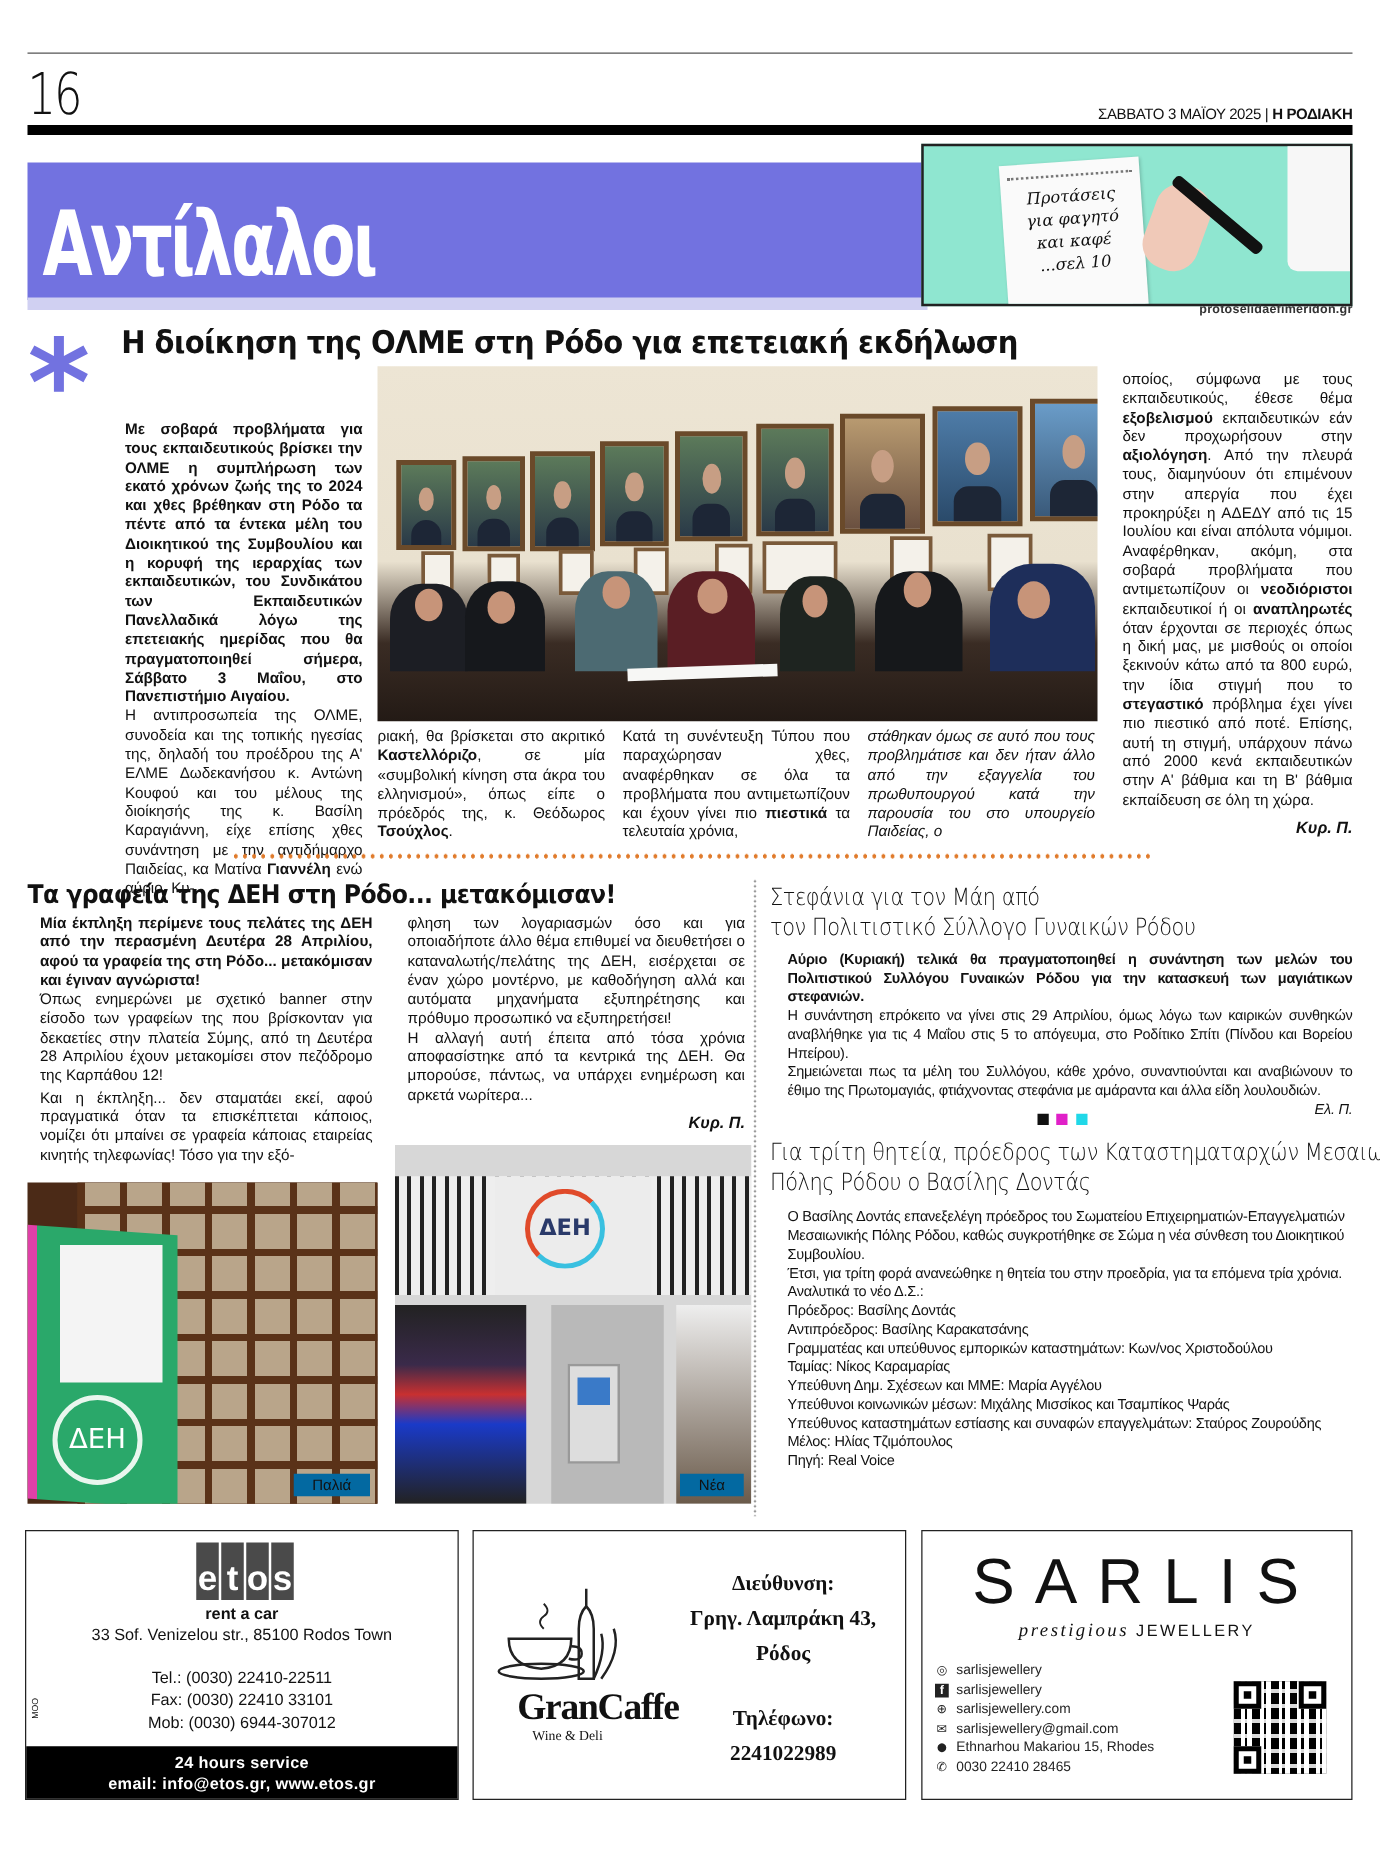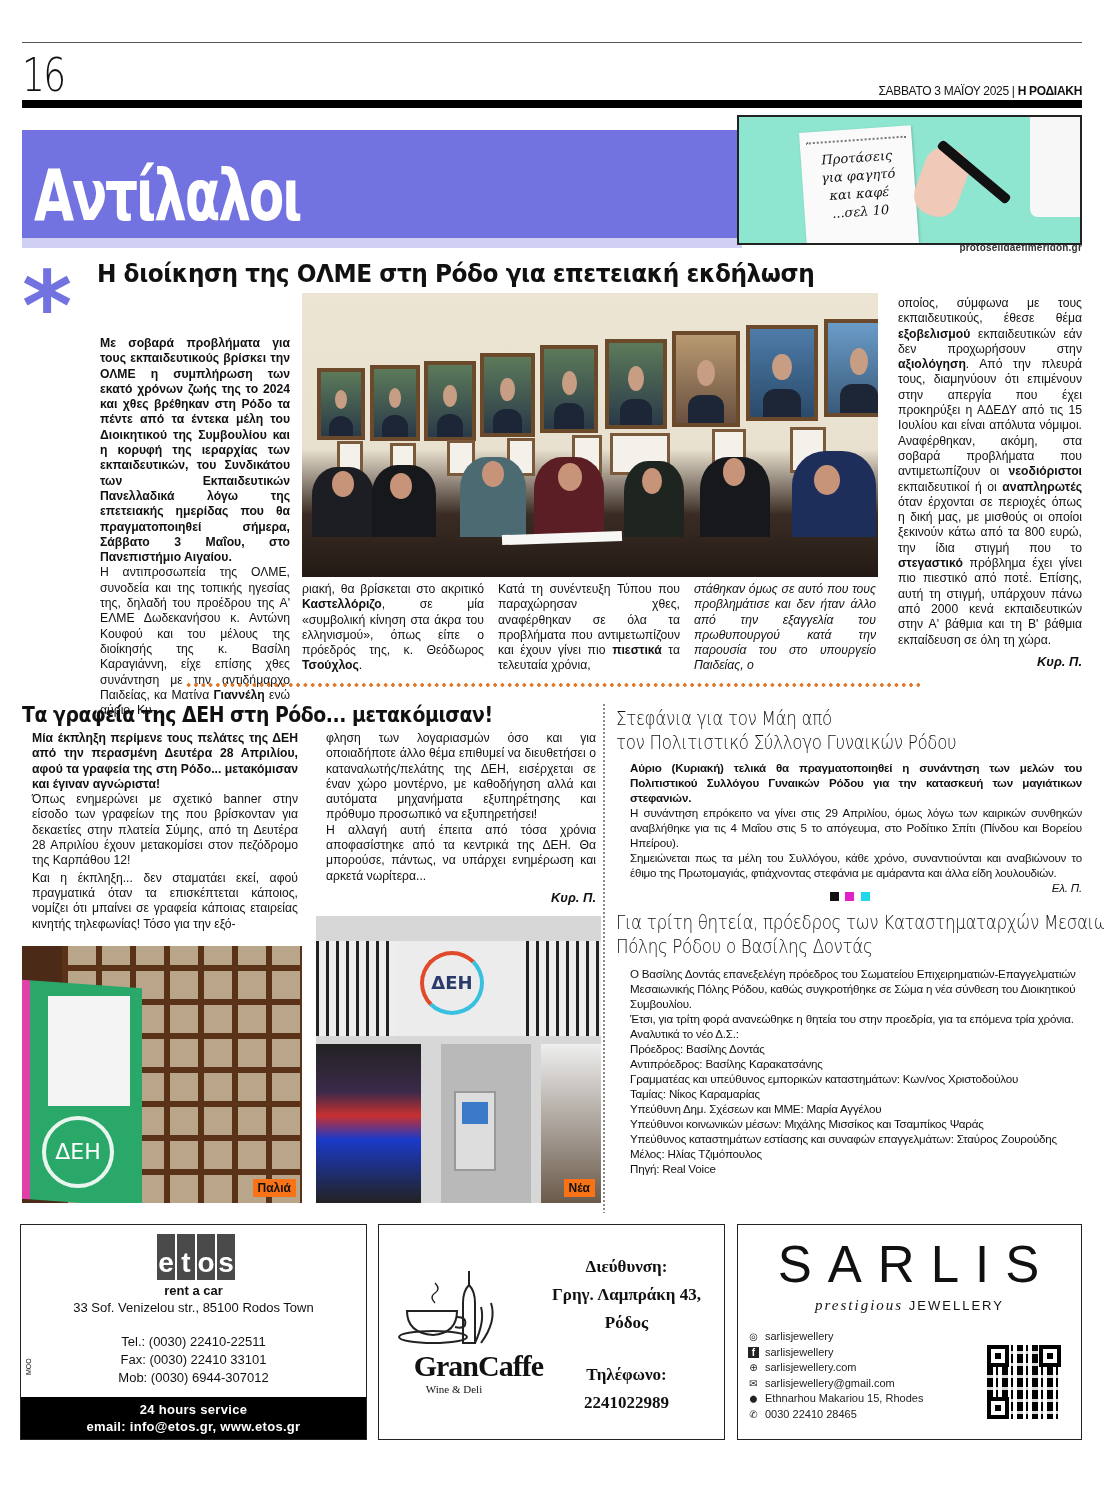--- a/index.html
+++ b/index.html
@@ -42,21 +42,21 @@
   .dots { left: 185px; top: 683px; width: 735px; height: 4px; background-image: radial-gradient(circle, #e07a2a 1.6px, transparent 1.8px); background-size: 7.3px 4px; }
   .vdots { left: 603px; top: 703px; width: 2px; height: 510px; background-image: radial-gradient(circle, #888 0.8px, transparent 1px); background-size: 2px 4px; }
 
   .h2 { left: 22px; top: 703px; font-size: 20.5px; font-weight: 700; font-family: "DejaVu Sans", sans-serif; letter-spacing: -0.5px; transform: scaleX(0.92); transform-origin: left; white-space: nowrap; }
   .h3 { font-size: 19px; font-family: "DejaVu Sans", sans-serif; font-weight: 300; line-height: 24px; letter-spacing: -0.4px; transform: scaleX(0.88); transform-origin: left; white-space: nowrap; }
   .sm { font-size: 11.6px; line-height: 15px; letter-spacing: -0.2px; }
   .sq { display: inline-block; width: 9px; height: 9px; margin: 0 1px; }
 
   .photo-old { left: 22px; top: 946px; width: 280px; height: 257px; background: #4b2a17; overflow: hidden; }
   .photo-new { left: 316px; top: 916px; width: 285px; height: 287px; background: #d7d7d7; overflow: hidden; }
-  .caption-tag { position: absolute; right: 6px; bottom: 6px; background: #f97316; font-size: 12px; font-weight: 700; padding: 2px 5px; }
+  .caption-tag { position: absolute; right: 6px; bottom: 6px; background: #0369a1; font-size: 12px; font-weight: 400; padding: 2px 15px; }
 
   .ad { top: 1224px; height: 216px; border: 1.5px solid #222; background: #fff; }
   .ad-etos { left: 20px; width: 347px; }
   .ad-gran { left: 378px; width: 347px; }
   .ad-sarlis { left: 737px; width: 345px; }
   .etos-logo { position: absolute; left: 136px; top: 9px; display: flex; gap: 2px; }
   .etos-logo span { display: block; width: 18px; height: 46px; background: #4a4a4a; color: #fff; font-size: 28px; font-weight: 700; font-family: "Liberation Sans Narrow", "Liberation Sans", sans-serif; text-align: center; line-height: 58px; }
   .etos-black { position: absolute; left: 0; right: 0; bottom: 0; height: 42px; background: #000; color: #fff; text-align: center; font-size: 13px; font-weight: 700; line-height: 17px; padding-top: 4px; letter-spacing: 0.3px; }
   .serif { font-family: "Liberation Serif", "DejaVu Serif", serif; }
   .qr { position: absolute; right: 20px; top: 120px; width: 74px; height: 74px; background:

